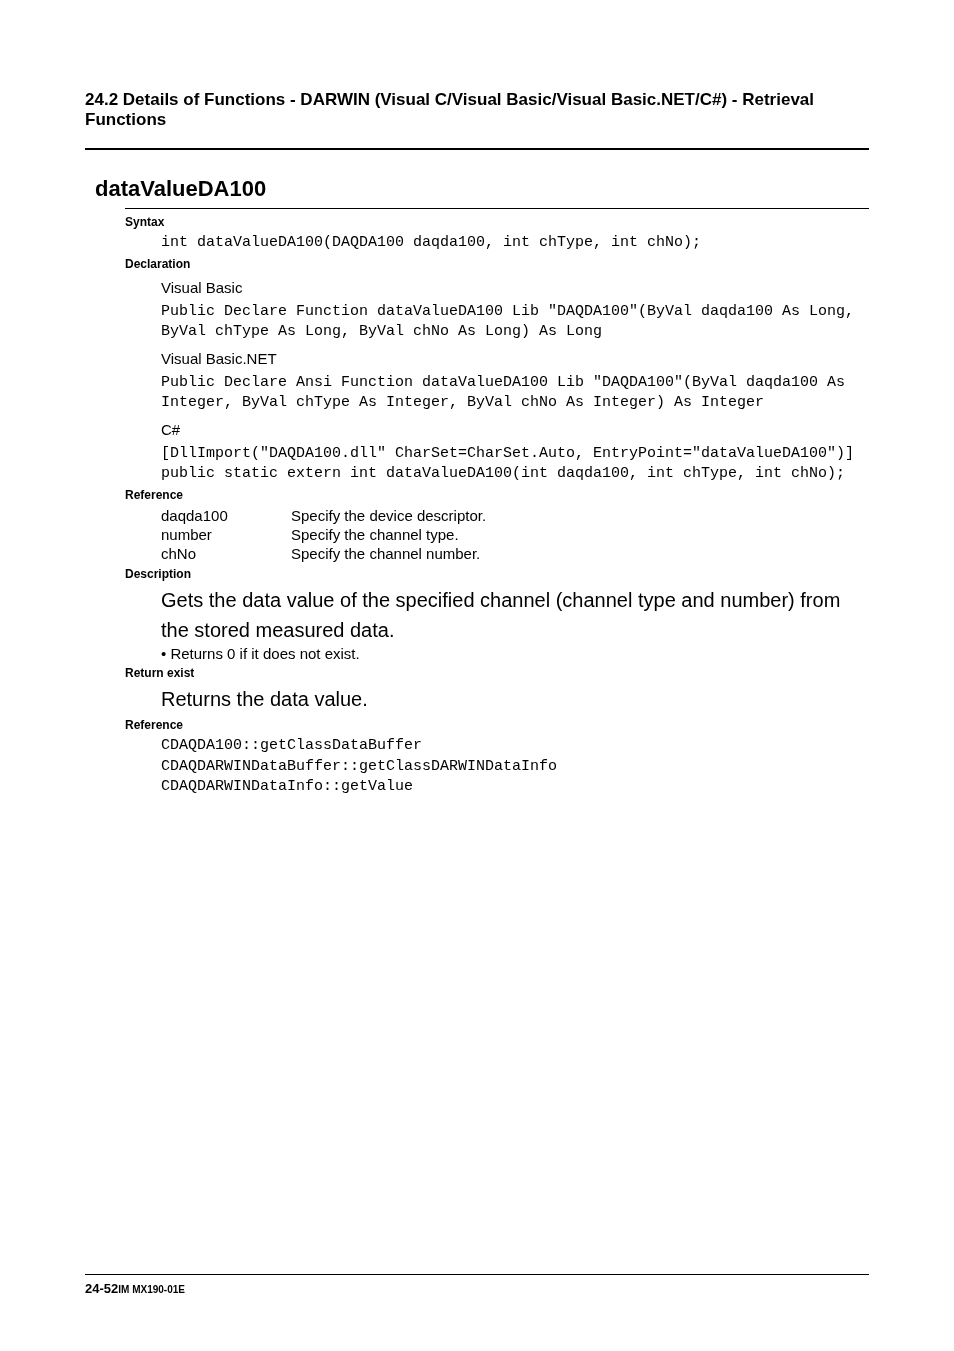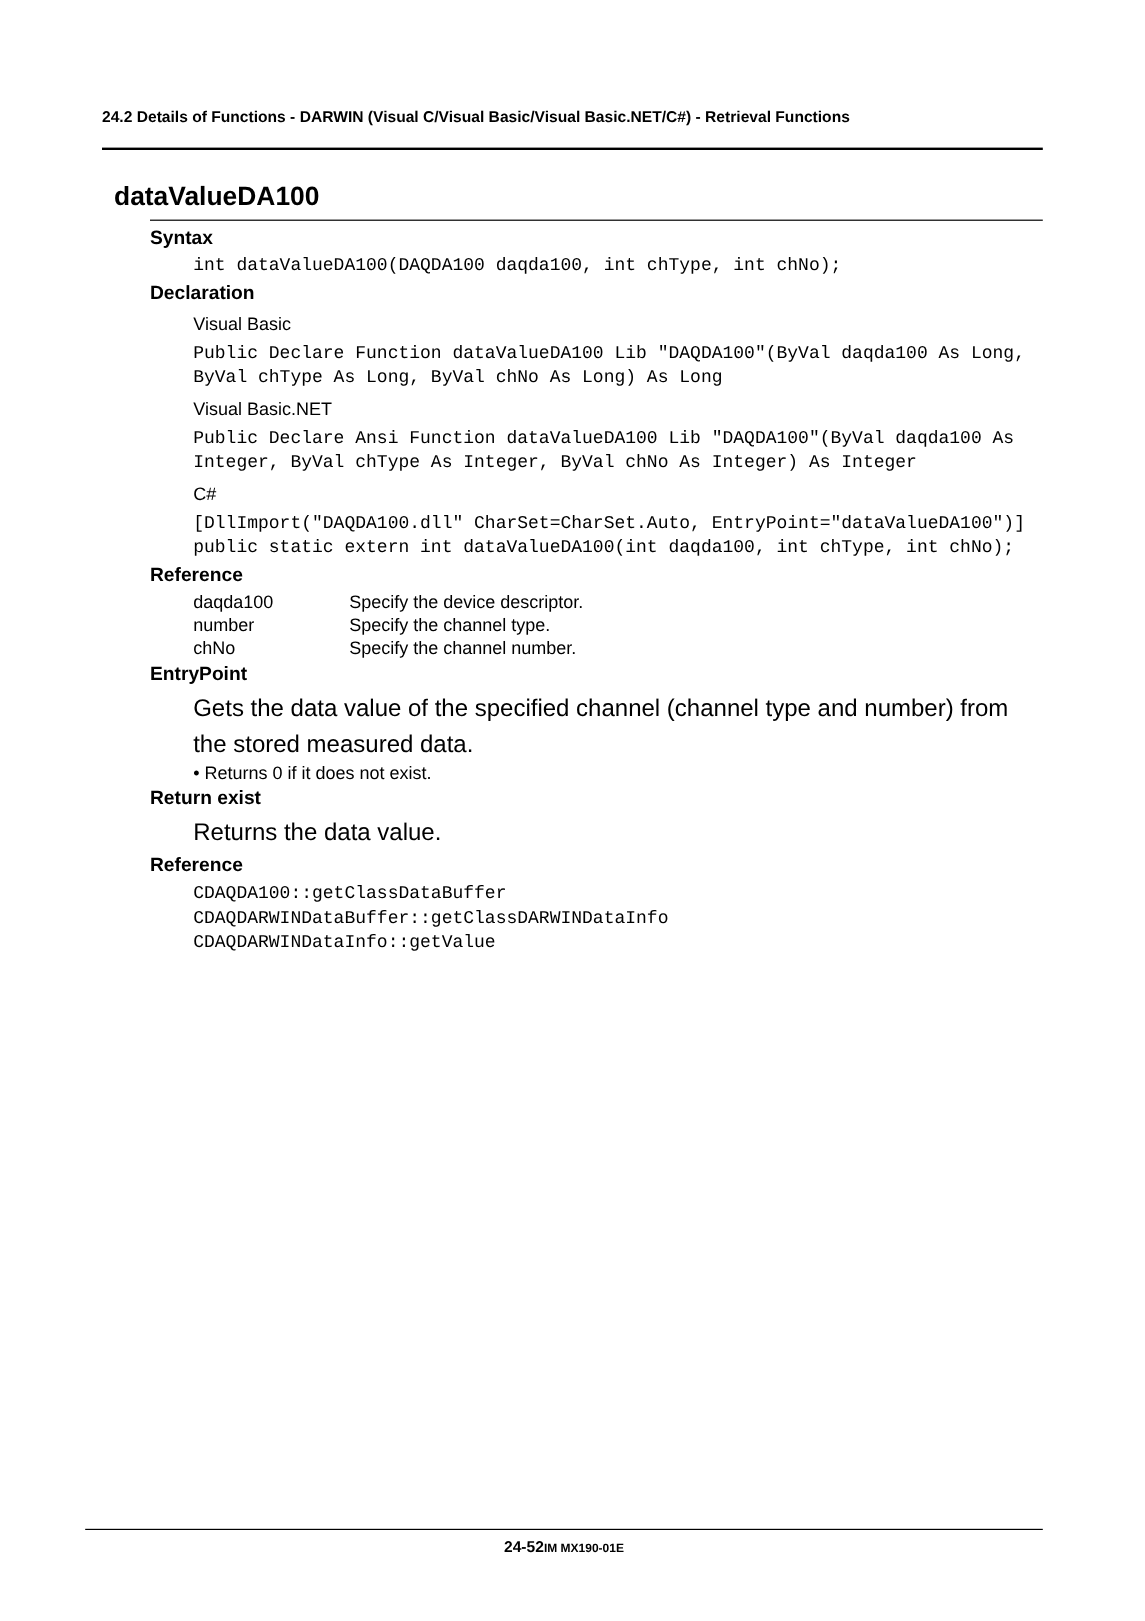--- a/index.html
+++ b/index.html
@@ -10,21 +10,21 @@
     body {
       font-family: Arial, Helvetica, sans-serif;
       background: #ffffff;
       width: 954px;
       height: 1351px;
       padding: 90px 85px 50px 85px;
       position: relative;
       color: #000;
     }
     .breadcrumb {
-      font-size: 13px;
+      font-size: 17px;
       font-weight: bold;
       margin-bottom: 18px;
     }
     .title-rule-top {
       border-top: 2px solid #000;
       margin-bottom: 8px;
     }
     .func-title {
       font-size: 22px;
       font-weight: bold;
@@ -34,21 +34,21 @@
     }
     .title-rule-bottom {
       border-top: 1px solid #000;
       margin-bottom: 6px;
       margin-left: 40px;
     }
     .section {
       margin-left: 40px;
     }
     .section-heading {
-      font-size: 16px;
+      font-size: 12px;
       font-weight: bold;
       margin-top: 4px;
       margin-bottom: 4px;
     }
     .indent {
       margin-left: 36px;
     }
     .code {
       font-family: "Courier New", Courier, monospace;
       font-size: 15px;
@@ -82,26 +82,26 @@
       font-size: 15px;
       padding: 1px 0;
     }
     .bullet {
       font-size: 15px;
       padding-left: 0;
     }
     .footer {
       position: absolute;
       bottom: 55px;
-      left: 71px;
+      left: 85px;
       right: 85px;
       border-top: 1px solid #000;
       padding-top: 6px;
       display: flex;
-      justify-content: center;
+      justify-content: flex-start;
       align-items: baseline;
     }
     .footer-left {
       font-size: 13px;
       font-weight: bold;
     }
     .footer-right {
       font-size: 10px;
       font-weight: bold;
     }
@@ -145,21 +145,21 @@
       <div class="param-desc">Specify the channel type.</div>
     </div>
     <div class="param-row">
       <div class="param-name">chNo</div>
       <div class="param-desc">Specify the channel number.</div>
     </div>
   </div>
 </div>
 
 <div class="section">
-  <div class="section-heading">EntryPoint</div>
+  <div class="section-heading">Description</div>
   <div class="indent text">Gets the data value of the specified channel (channel type and number) from the stored measured data.</div>
   <div class="indent bullet">•  Returns 0 if it does not exist.</div>
 </div>
 
 <div class="section">
   <div class="section-heading">Return exist</div>
   <div class="indent text">Returns the data value.</div>
 </div>
 
 <div class="section">

